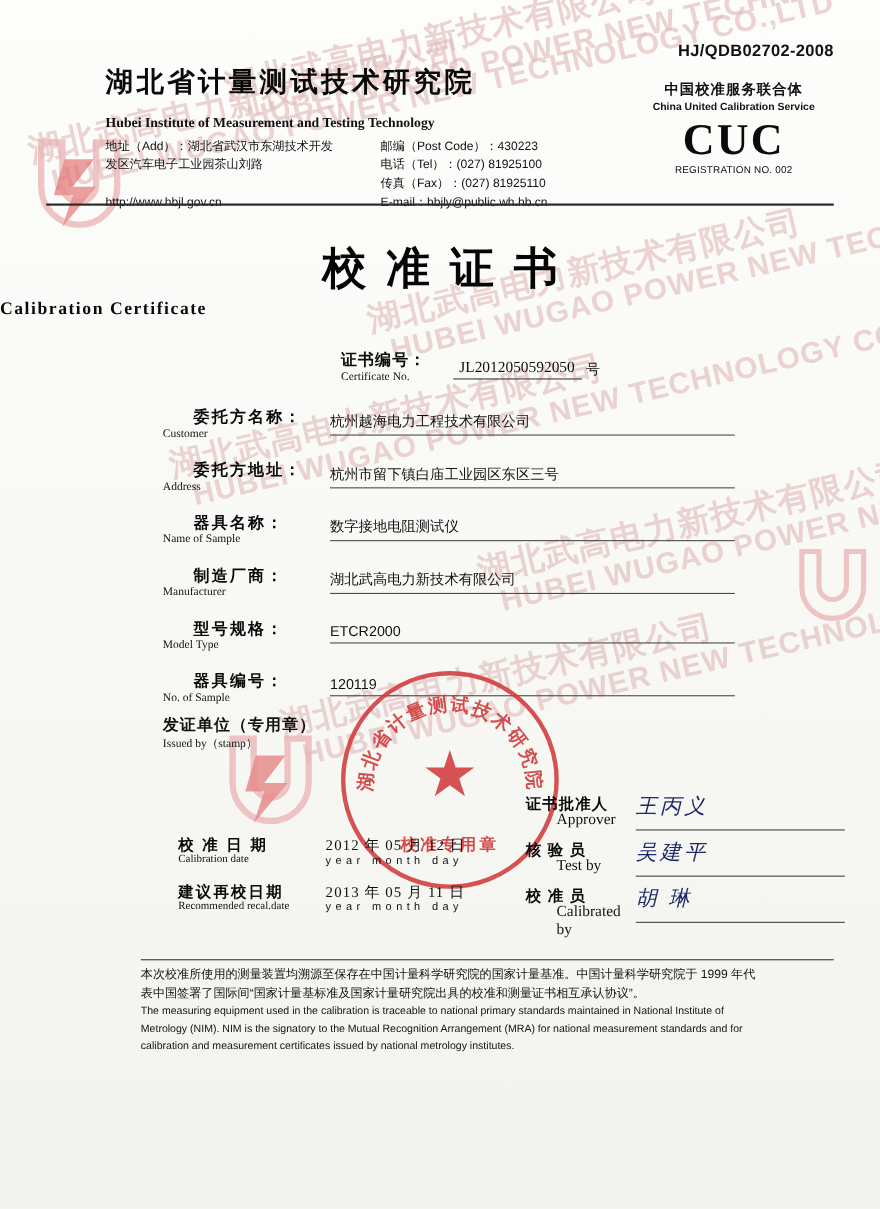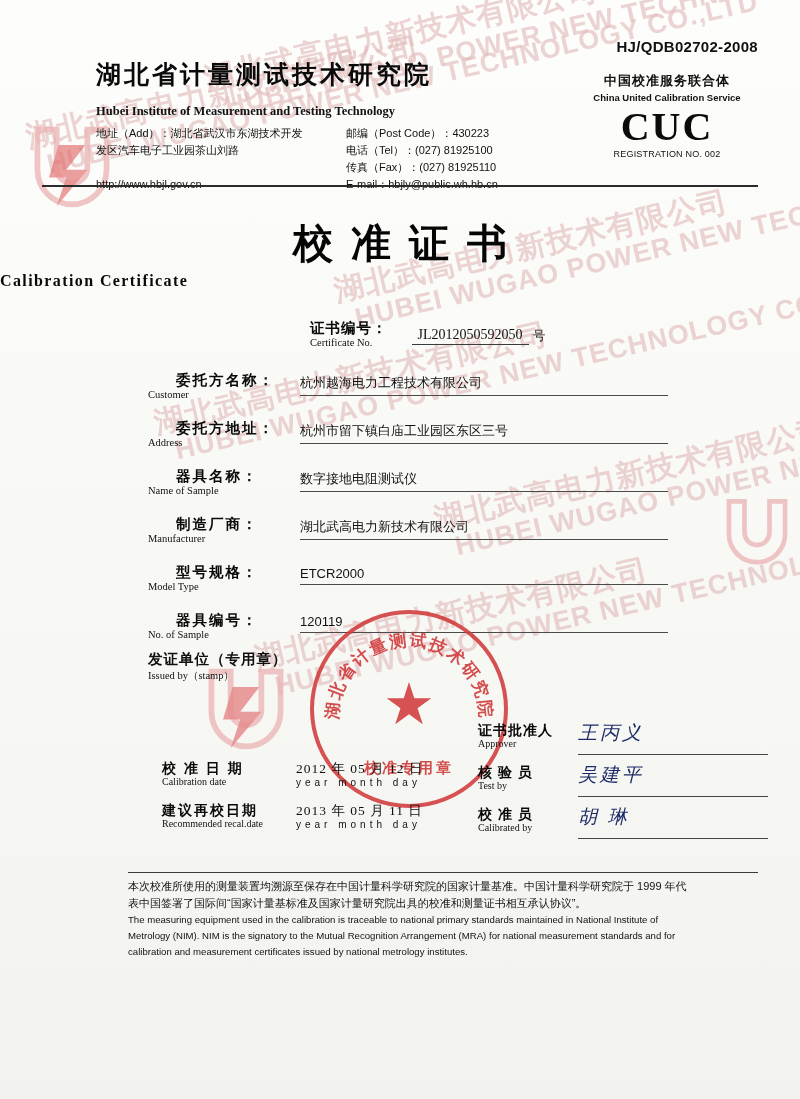--- a/index.html
+++ b/index.html
@@ -282,21 +282,21 @@
     left: 478px;
     top: 722px;
     width: 290px;
   }
   .arow {
     position: relative;
     height: 42px;
   }
   .arow .lbl { position: absolute; left: 0; top: 0; width: 92px; }
   .arow .lbl .cn { font-size: 14px; font-weight: 700; letter-spacing: 1px; }
-  .arow .lbl .en { font-size: 10px; }
+  .arow .lbl .en { font-size: 14px; margin-left: 28px; }
   .arow .sig {
     position: absolute;
     left: 100px;
     right: 0;
     top: -2px;
     height: 34px;
     border-bottom: 1px solid #444;
     font-family: "Liberation Serif", serif;
     font-size: 19px;
     color: #1d2a66;

